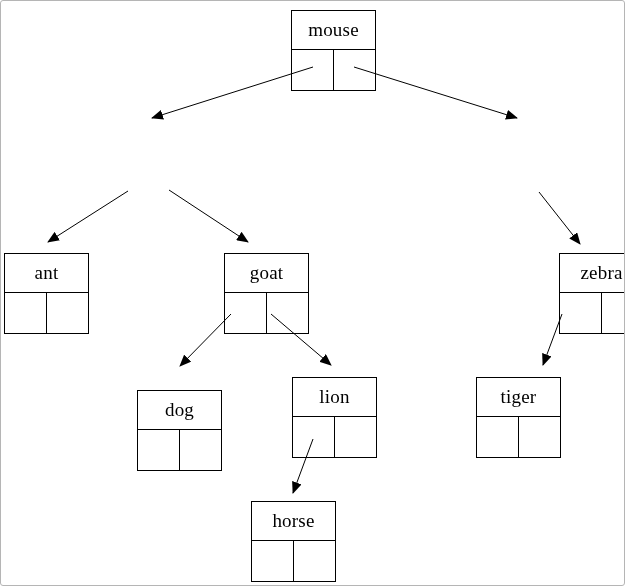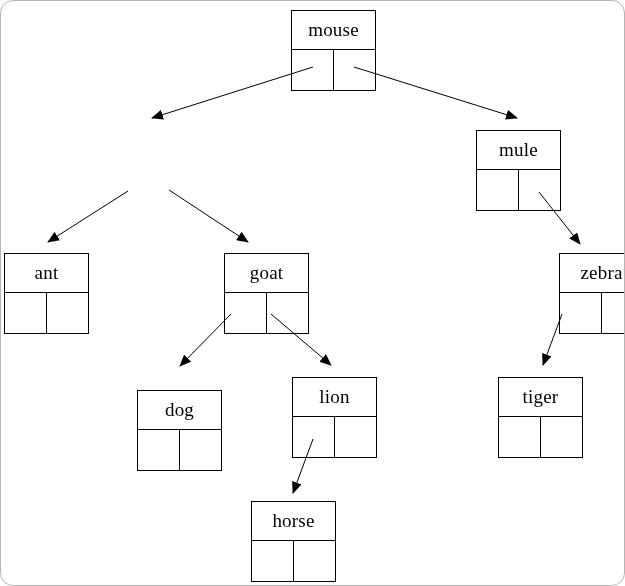--- a/index.html
+++ b/index.html
@@ -2,21 +2,21 @@
 <html><head>
 <meta charset="utf-8">
 <style>
   html, body { margin: 0; padding: 0; background: #ffffff; }
   .page {
     position: relative;
     width: 625px;
     height: 586px;
     box-sizing: border-box;
     border: 1px solid #b5b5b5;
-    border-radius: 13px;
+    border-radius: 3px;
     background: #ffffff;
     overflow: hidden;
     font-family: "Liberation Serif", "DejaVu Serif", serif;
   }
   .node {
     position: absolute;
     width: 85px;
     height: 81px;
     box-sizing: border-box;
     border: 1px solid #000000;
@@ -37,21 +37,21 @@
   .node .cell.left { border-right: 1px solid #000000; }
 
   .pos-mouse { left: 290px; top: 9px;   }
   .pos-cat   { left: 104px; top: 129px; }
   .pos-mule  { left: 475px; top: 129px; }
   .pos-ant   { left: 3px;   top: 252px; text-align: center; }
   .pos-goat  { left: 207px; top: 252px; margin-left: 16px; }
   .pos-zebra { left: 538px; top: 252px; margin-left: 20px; }
   .pos-dog   { left: 136px; top: 389px; }
   .pos-lion  { left: 291px; top: 376px; text-align: center; }
-  .pos-tiger { left: 497px; top: 376px; }
+  .pos-tiger { left: 475px; top: 376px; }
   .pos-horse { left: 250px; top: 500px; }
 
   .edges {
     position: absolute;
     left: 0; top: 0;
     width: 625px; height: 586px;
     pointer-events: none;
     z-index: 5;
   }
   .edges line { stroke: #000000; stroke-width: 1; }
@@ -63,27 +63,20 @@
 
   <div class="node pos-mouse">
     <div class="nlabel">mouse</div>
     <div class="cells">
       <div class="cell left"></div>
       <div class="cell right"></div>
     </div>
   </div>
 
 
-  <div class="node pos-mule">
-    <div class="nlabel">mule</div>
-    <div class="cells">
-      <div class="cell left"></div>
-      <div class="cell right"></div>
-    </div>
-  </div>
 
   <div class="node pos-ant">
     <div class="nlabel">ant</div>
     <div class="cells">
       <div class="cell left"></div>
       <div class="cell right"></div>
     </div>
   </div>
 
   <div class="node pos-goat">

